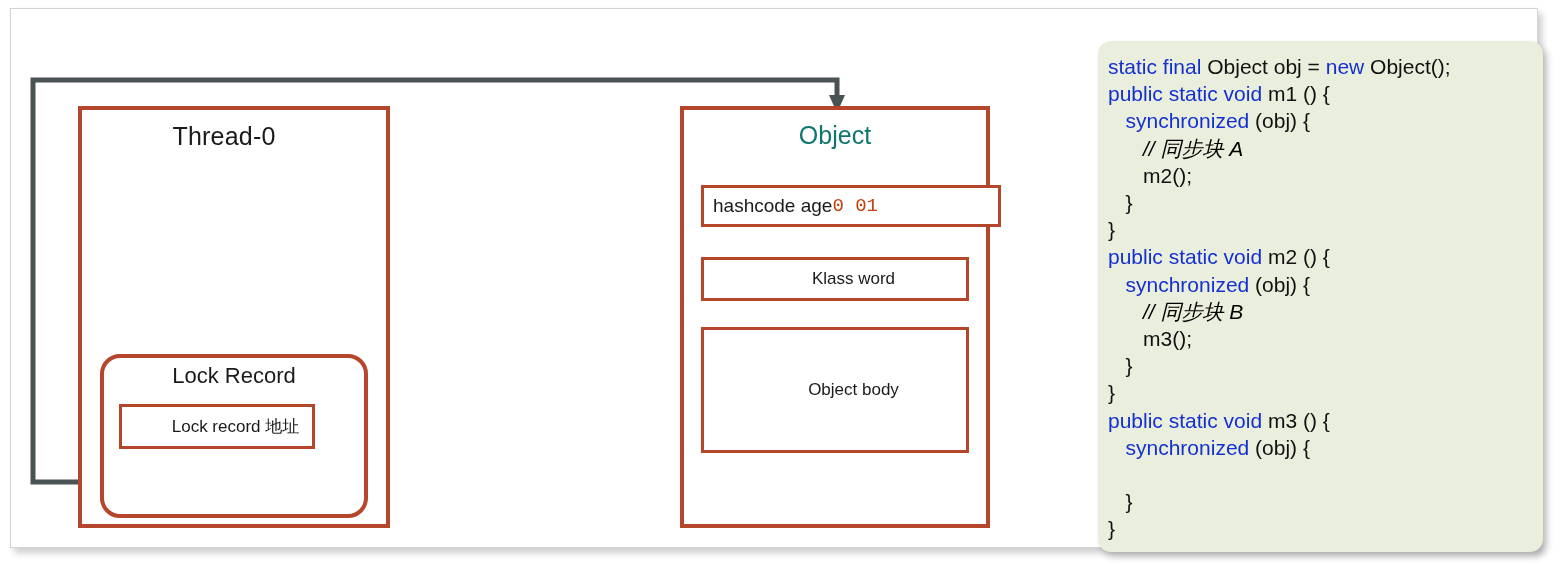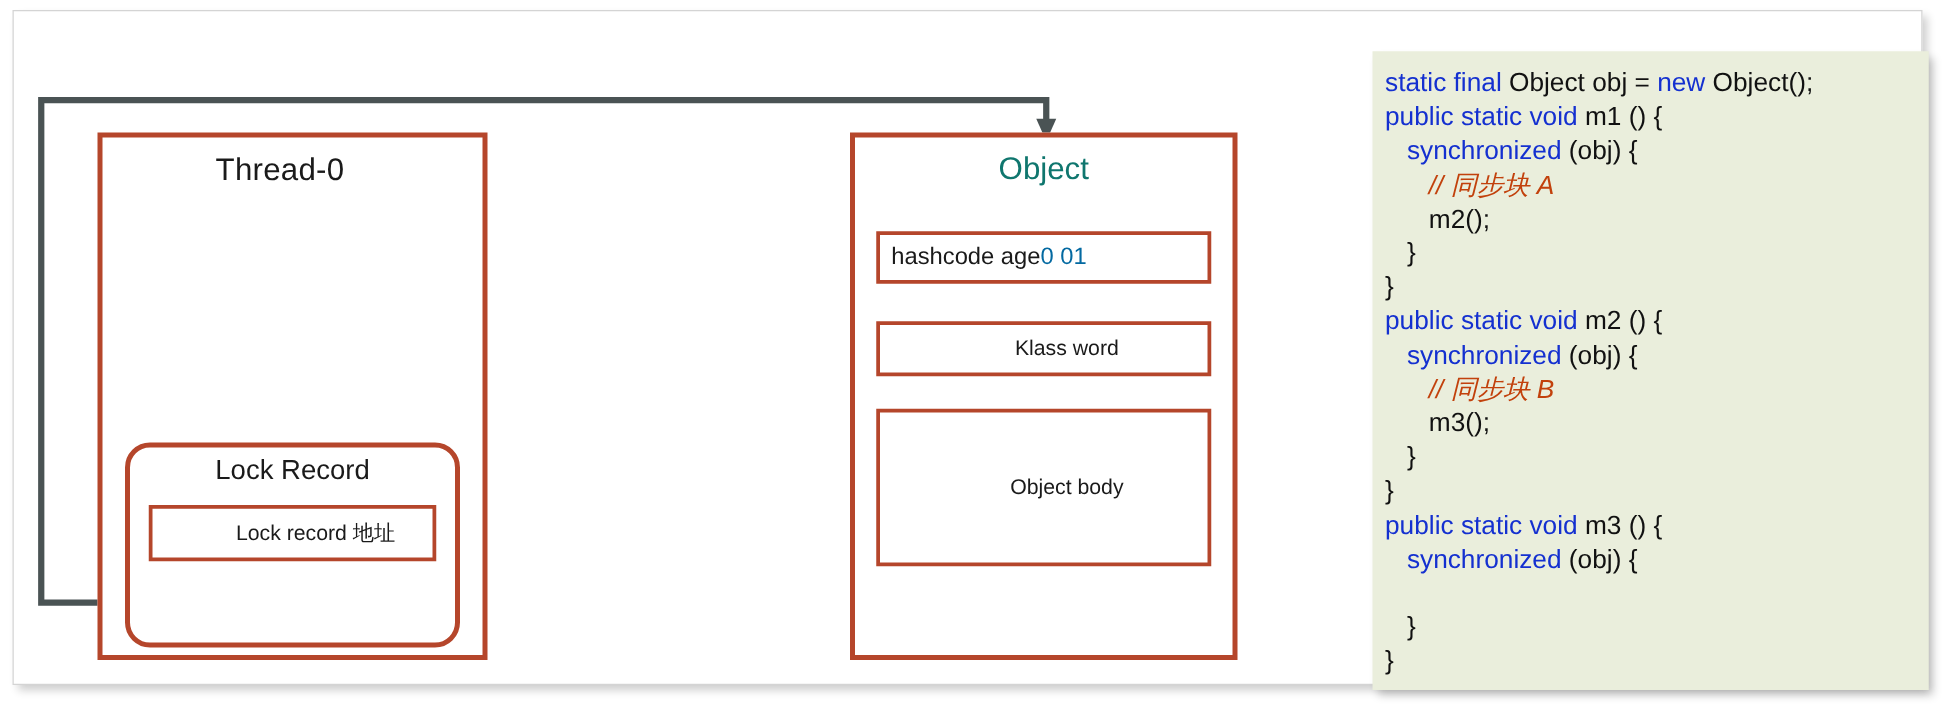--- a/index.html
+++ b/index.html
@@ -67,21 +67,21 @@
     border-radius: 20px;
   }
   #lockrecord-title {
     position: absolute;
     left: 89px; top: 354px; width: 236px;
     text-align: center;
     font-size: 22px;
     color: #1a1a1a;
     padding-left: 16px;
   }
-  #lock-addr-box   { left: 108px; top: 395px; width: 230px; height: 45px; }
+  #lock-addr-box   { left: 108px; top: 395px; width: 196px; height: 45px; }
   #obj-ref-box     { left: 108px; top: 451px; width: 230px; height: 45px; }
   .cellrow {
     position: absolute;
     display: flex;
     align-items: center;
     justify-content: center;
     box-sizing: border-box;
     font-size: 17px;
     color: #1a1a1a;
   }
@@ -91,27 +91,27 @@
     left: 669px; top: 97px; width: 310px; height: 422px;
   }
   #object-title {
     position: absolute;
     left: 669px; top: 112px; width: 310px;
     text-align: center;
     font-size: 25px;
     color: #0f766e;
   }
   #markword-box {
-    left: 690px; top: 176px; width: 268px; height: 42px;
+    left: 690px; top: 176px; width: 300px; height: 42px;
     display: flex; align-items: center; justify-content: flex-start;
     padding-left: 9px;
     font-size: 19px;
     color: #1a1a1a;
   }
-  #markword-box .mw-red { color: #0369a1; }
+  #markword-box .mw-red { color: #c2410c; font-family: Liberation Mono, monospace; }
   #klass-box {
     left: 690px; top: 248px; width: 268px; height: 44px;
     display: flex; align-items: center; justify-content: center;
     font-size: 17px; color: #1a1a1a;
   }
   #objbody-box {
     left: 690px; top: 318px; width: 268px; height: 126px;
     display: flex; align-items: center; justify-content: center;
     font-size: 17px; color: #1a1a1a;
   }
@@ -127,30 +127,31 @@
   
   #code-panel {
     position: absolute;
     left: 1087px; top: 32px;
     width: 445px; height: 511px;
     background: #eaeedc;
     box-shadow: 4px 5px 7px rgba(0,0,0,0.22);
     box-sizing: border-box;
     padding: 12px 0 0 10px;
     overflow: hidden;
+    border-radius: 13px;
   }
   #code-lines {
     font-family: "Liberation Sans", sans-serif;
     font-size: 21px;
     line-height: 27.2px;
     white-space: pre;
     color: #111111;
   }
   #code-lines .kw      { color: #1430d0; }
-  #code-lines .cmt     { color: #c2410c; font-style: italic; }
+  #code-lines .cmt     { color: #000000; font-style: italic; }
   #code-lines .plain   { color: #111111; }
 </style>
 </head>
 <body>
 
 <div id="page">
 
   <div id="outer-frame">
 
     <svg id="connector" viewBox="0 0 1562 565" xmlns="http://www.w3.org/2000/svg">

